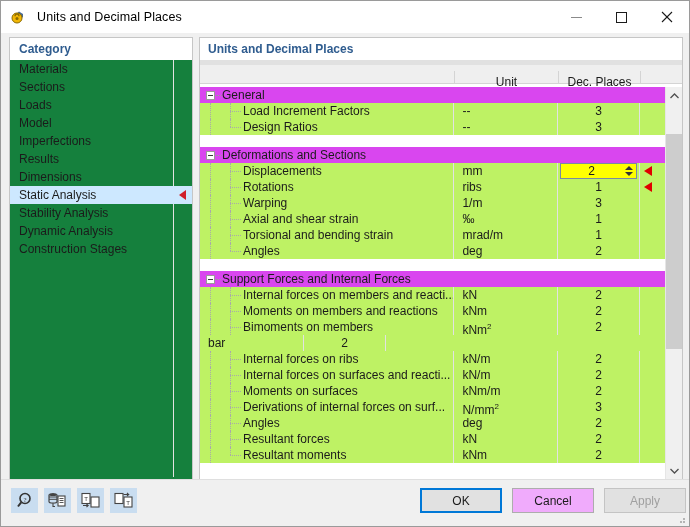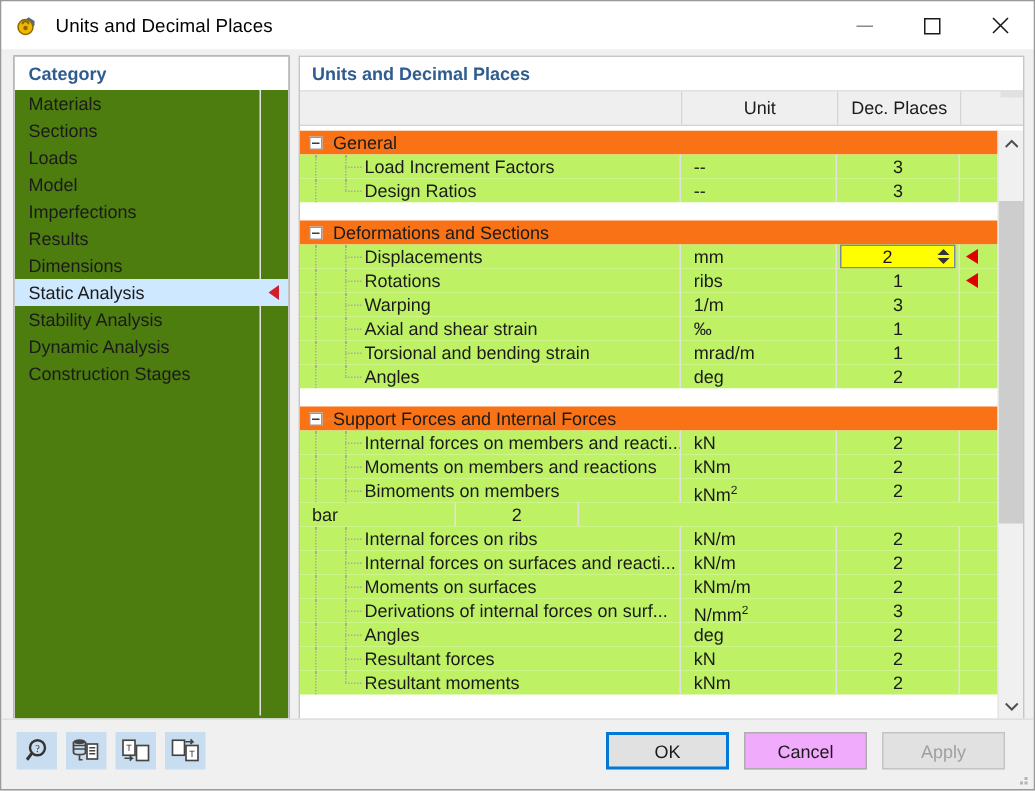--- a/index.html
+++ b/index.html
@@ -56,21 +56,21 @@
   .wc-close svg { display: block; }
 
   
   .content {
     flex: 1;
     background: #f0f0f0;
     position: relative;
   }
   .panel {
     position: absolute;
-    background: #4d7c0f;
+    background: #15803d;
     border: 1px solid #c6c6c6;
     box-sizing: border-box;
   }
   
   .cat-panel {
     left: 8px; top: 4px; width: 184px; height: 443px;
   }
   .cat-head {
     height: 22px; line-height: 22px;
     padding-left: 9px;
@@ -128,36 +128,37 @@
     left: 0; right: 0; top: -1px; height: 5px;
     background: #e1e1e1;
   }
   .gh {
     font-size: 12px; color: #1b1b1b;
     text-align: center; line-height: 22px;
     box-sizing: border-box;
     border-right: 1px solid #d4d4d4;
     position: relative; z-index: 2;
     background: #efefef;
+    margin-top: 10px;
   }
   .gh-name  { width: 255px; }
   .gh-unit  { width: 104px; }
   .gh-dec   { width: 82px; }
   .gh-last  { width: 26px; border-right: none; }
 
   .rows {
     position: absolute;
     left: 0; top: 27px; right: 16px; bottom: 0;
     overflow: hidden;
     background: #ffffff;
   }
   .row {
     display: flex; height: 16px; position: relative;
   }
-  .row.group { background: #f97316; }
+  .row.group { background: #d946ef; }
   .row.item  { background: #bef264; }
   .row.spacer { background: #ffffff; height: 12px; }
 
   .c-name {
     width: 255px; box-sizing: border-box;
     position: relative; white-space: nowrap;
     font-size: 12px; line-height: 16px;
     overflow: hidden;
   }
   .row.item .c-name { border-right: 1px solid #e2e2e2; }
@@ -293,21 +294,21 @@
   .tools {
     position: absolute; left: 10px; top: 8px;
     display: flex; gap: 6px;
   }
   .tool {
     width: 27px; height: 25px;
     background: #c9ddf0;
     display: flex; align-items: center; justify-content: center;
   }
   .btns {
-    position: absolute; right: 19px; top: 8px;
+    position: absolute; right: 3px; top: 8px;
     display: flex; gap: 10px; margin-left: 40px;
   }
   .btn {
     width: 82px; height: 25px;
     font-size: 12px;
     display: flex; align-items: center; justify-content: center;
     border: 1px solid #adadad;
     background: #f0abfc;
     color: #1b1b1b;
     box-sizing: border-box;

